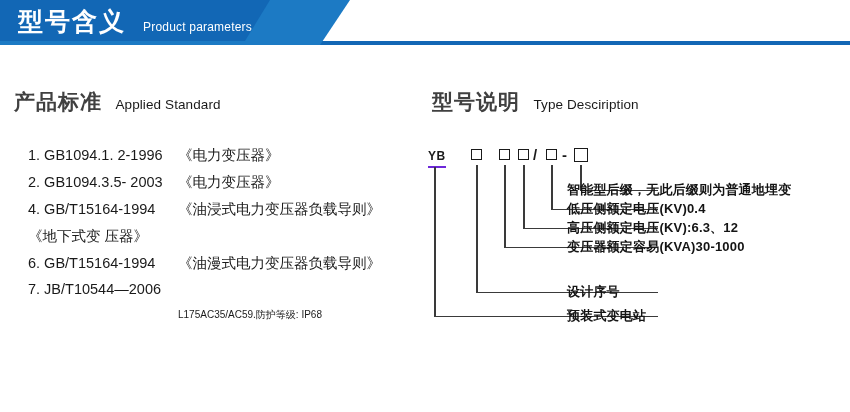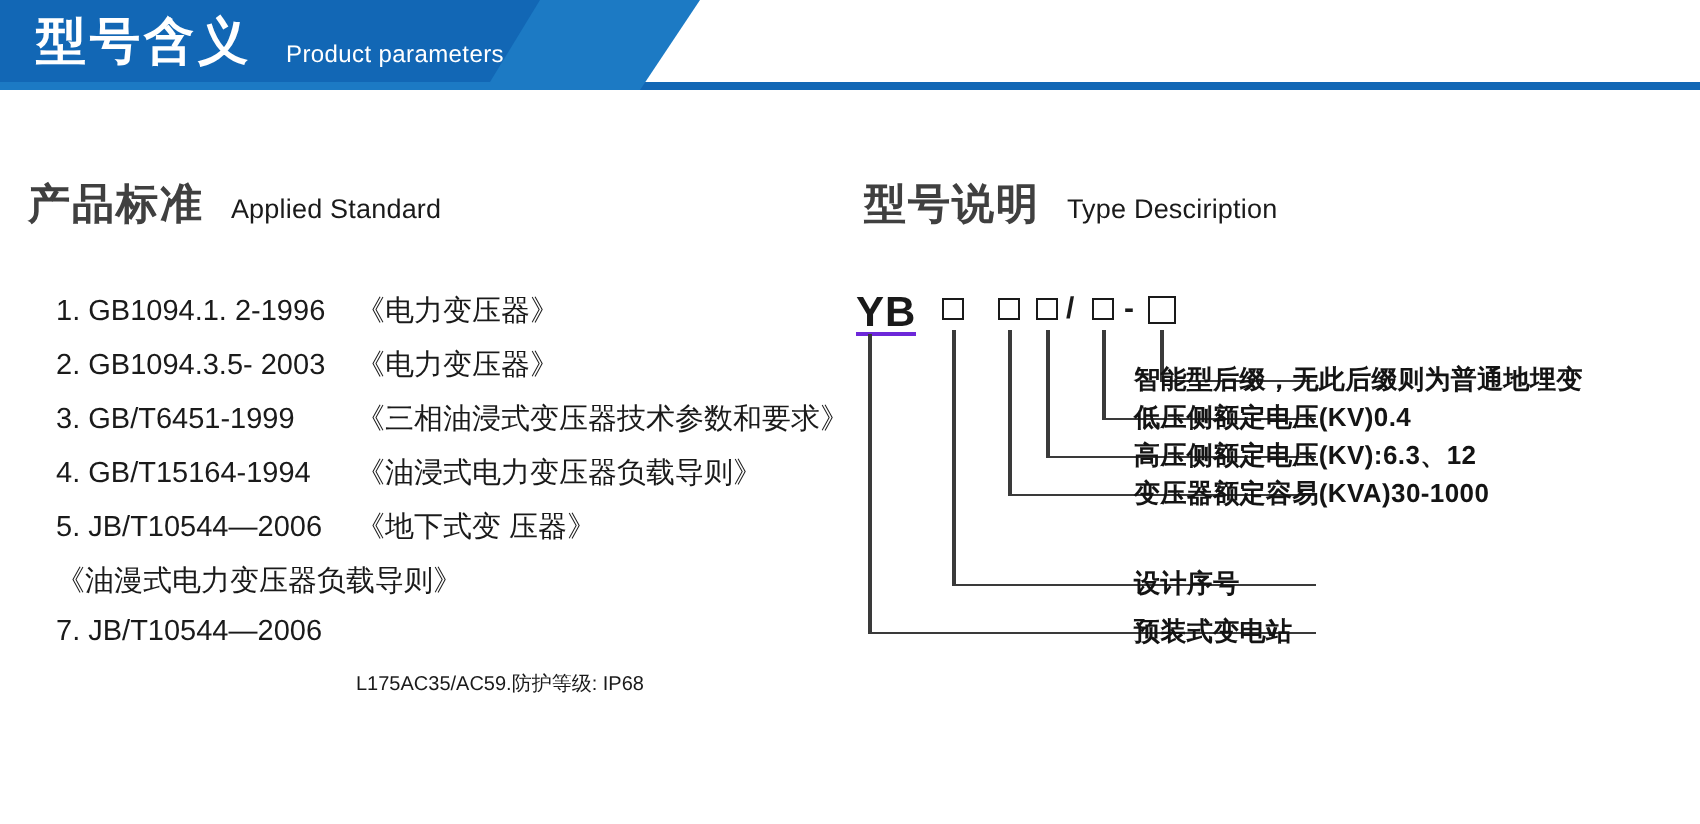--- a/index.html
+++ b/index.html
@@ -133,21 +133,21 @@
     position: absolute;
     left: 0;
     top: 8px;
     height: 22px;
     white-space: nowrap;
   }
   .code-yb {
     position: absolute;
     left: 13px;
     top: 0;
-    font-size: 21px;
+    font-size: 12px;
     font-weight: bold;
     letter-spacing: .5px;
     border-bottom: 2px solid #6d28d9;
     padding-bottom: 1px;
     line-height: 17px;
   }
   .box {
     position: absolute;
     top: 1px;
     width: 11px;
@@ -210,32 +210,28 @@
 <div class="std-list">
   <div class="std-row">
     <span class="std-code">1. GB1094.1. 2-1996</span>
     <span class="std-name">《电力变压器》</span>
   </div>
   <div class="std-row">
     <span class="std-code">2. GB1094.3.5- 2003</span>
     <span class="std-name">《电力变压器》</span>
   </div>
   <div class="std-row">
-    <span class="std-code">3. GB/T6451-1999</span>
-    <span class="std-name">《三相油浸式变压器技术参数和要求》</span>
-  </div>
-  <div class="std-row">
     <span class="std-code">4. GB/T15164-1994</span>
     <span class="std-name">《油浸式电力变压器负载导则》</span>
   </div>
   <div class="std-row">
-    <span class="std-code">5. JB/T10544—2006</span>
     <span class="std-name">《地下式变 压器》</span>
   </div>
   <div class="std-row">
+    <span class="std-code">6. GB/T15164-1994</span>
     <span class="std-name">《油漫式电力变压器负载导则》</span>
   </div>
   <div class="std-row">
     <span class="std-code">7. JB/T10544—2006</span>
   </div>
   <div class="std-cont">L175AC35/AC59.防护等级: IP68</div>
 </div>
 
 <div class="sec-head" id="sec-type">
   <span class="cn">型号说明</span>

